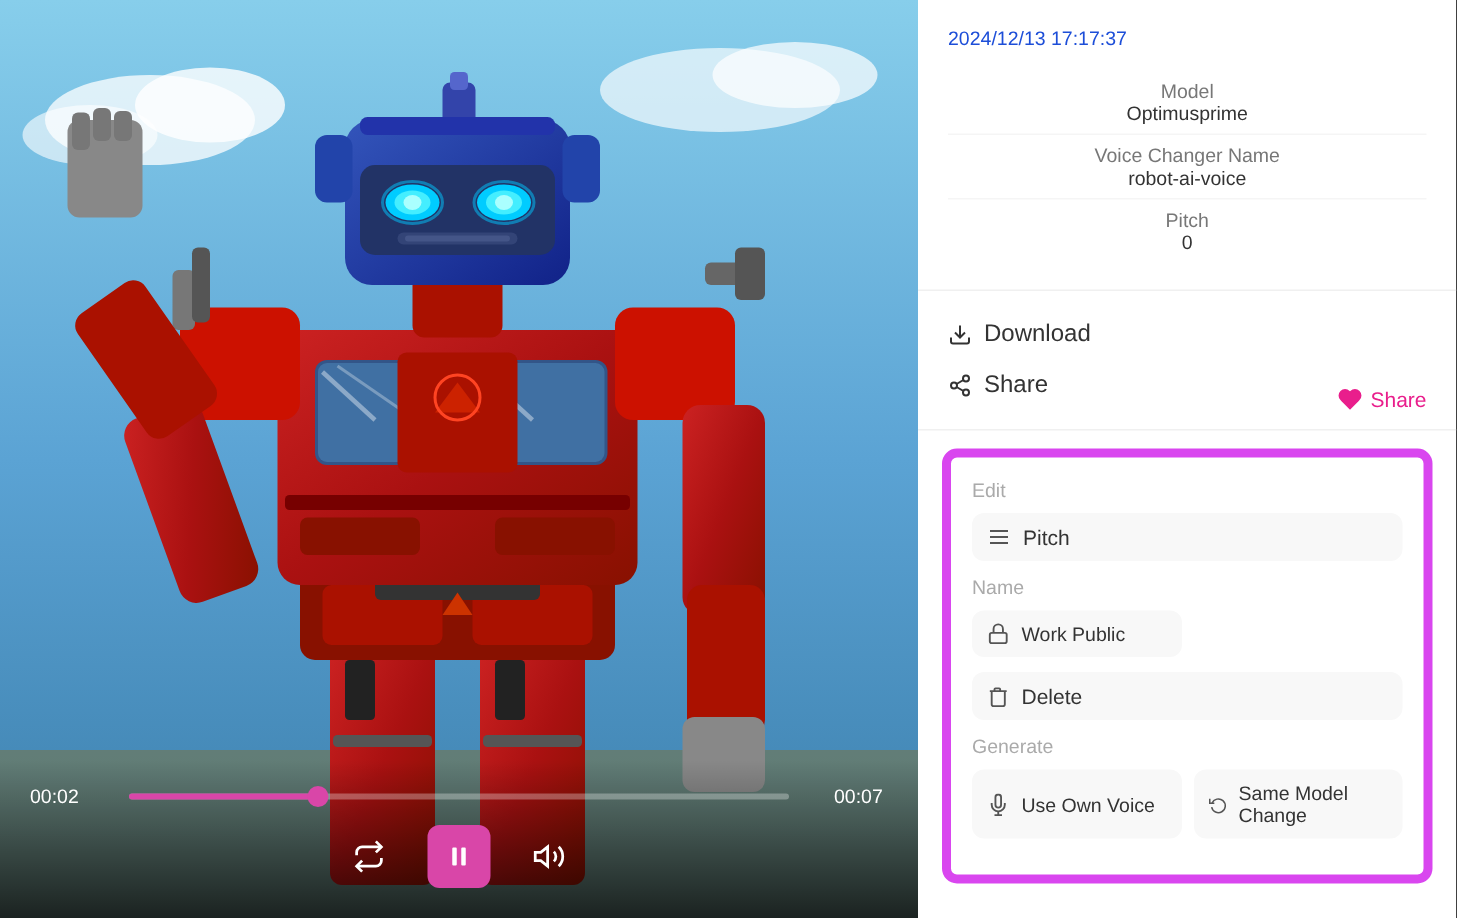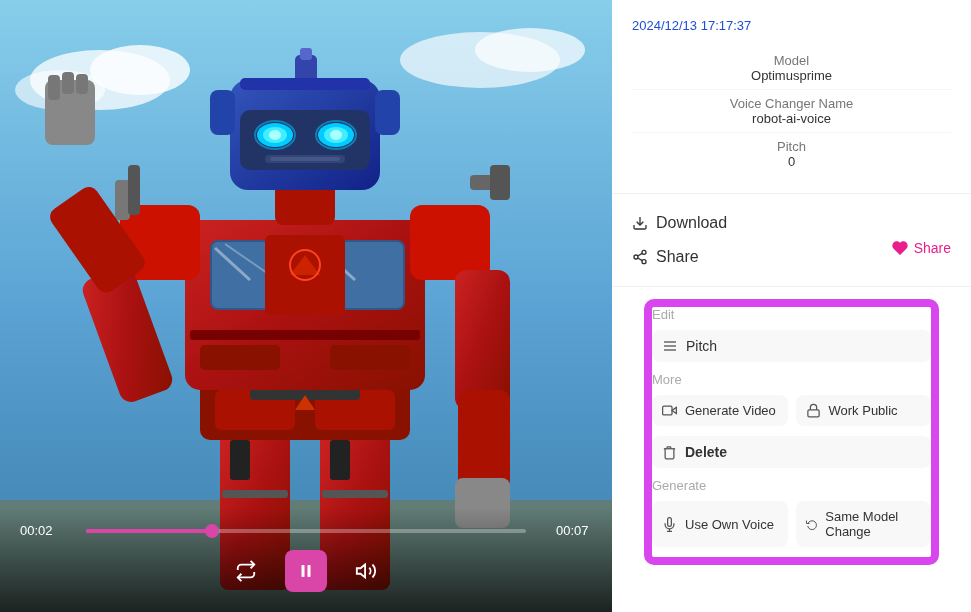--- a/index.html
+++ b/index.html
@@ -182,41 +182,42 @@
       border: none;
       cursor: pointer;
       padding: 8px 0;
       font-size: 16px;
       color: #333;
       width: 100%;
     }
 
     .actions-row {
       display: flex;
-      align-items: flex-start;
+      align-items: flex-end;
       justify-content: space-between;
     }
 
     .like-btn {
       display: flex;
       align-items: center;
       gap: 6px;
       background: none;
       border: none;
       cursor: pointer;
       font-size: 14px;
       color: #e91e8c;
       font-weight: 500;
     }
 
     
     .edit-section {
-      margin: 12px 32px;
-      border: 8px solid #d946ef;
+      margin: 12px 16px;
+      border: 6px solid #d946ef;
       border-radius: 10px;
+      padding: 14px;
     }
 
     .section-title {
       font-size: 13px;
       color: #aaa;
       font-weight: 500;
       margin-bottom: 8px;
     }
 
     .edit-item {
@@ -261,21 +262,21 @@
     .delete-item {
       display: flex;
       align-items: center;
       gap: 8px;
       padding: 8px 10px;
       background: #f8f8f8;
       border-radius: 8px;
       cursor: pointer;
       font-size: 14px;
       color: #333;
-      font-weight: 700;
+      font-weight: 400;
       border: none;
       width: 100%;
       text-align: left;
       margin-bottom: 10px;
     }
   </style>
 </head>
 <body>
 
 <div class="left-panel">
@@ -497,29 +498,22 @@
     <div class="section-title">Edit</div>
     <button class="edit-item">
       <svg width="16" height="16" viewBox="0 0 24 24" fill="none" stroke="#555" stroke-width="2">
         <line x1="3" y1="6" x2="21" y2="6"></line>
         <line x1="3" y1="12" x2="21" y2="12"></line>
         <line x1="3" y1="18" x2="21" y2="18"></line>
       </svg>
       <span>Pitch</span>
     </button>
 
-    <div class="section-title">More</div>
+    <div class="section-title">Name</div>
     <div class="more-grid">
-      <button class="more-item">
-        <svg width="15" height="15" viewBox="0 0 24 24" fill="none" stroke="#555" stroke-width="2">
-          <polygon points="23 7 16 12 23 17 23 7"></polygon>
-          <rect x="1" y="5" width="15" height="14" rx="2" ry="2"></rect>
-        </svg>
-        <span>Generate Video</span>
-      </button>
       <button class="more-item">
         <svg width="15" height="15" viewBox="0 0 24 24" fill="none" stroke="#555" stroke-width="2">
           <rect x="3" y="11" width="18" height="11" rx="2" ry="2"></rect>
           <path d="M7 11V7a5 5 0 0 1 10 0v4"></path>
         </svg>
         <span>Work Public</span>
       </button>
     </div>
 
     <button class="delete-item">

